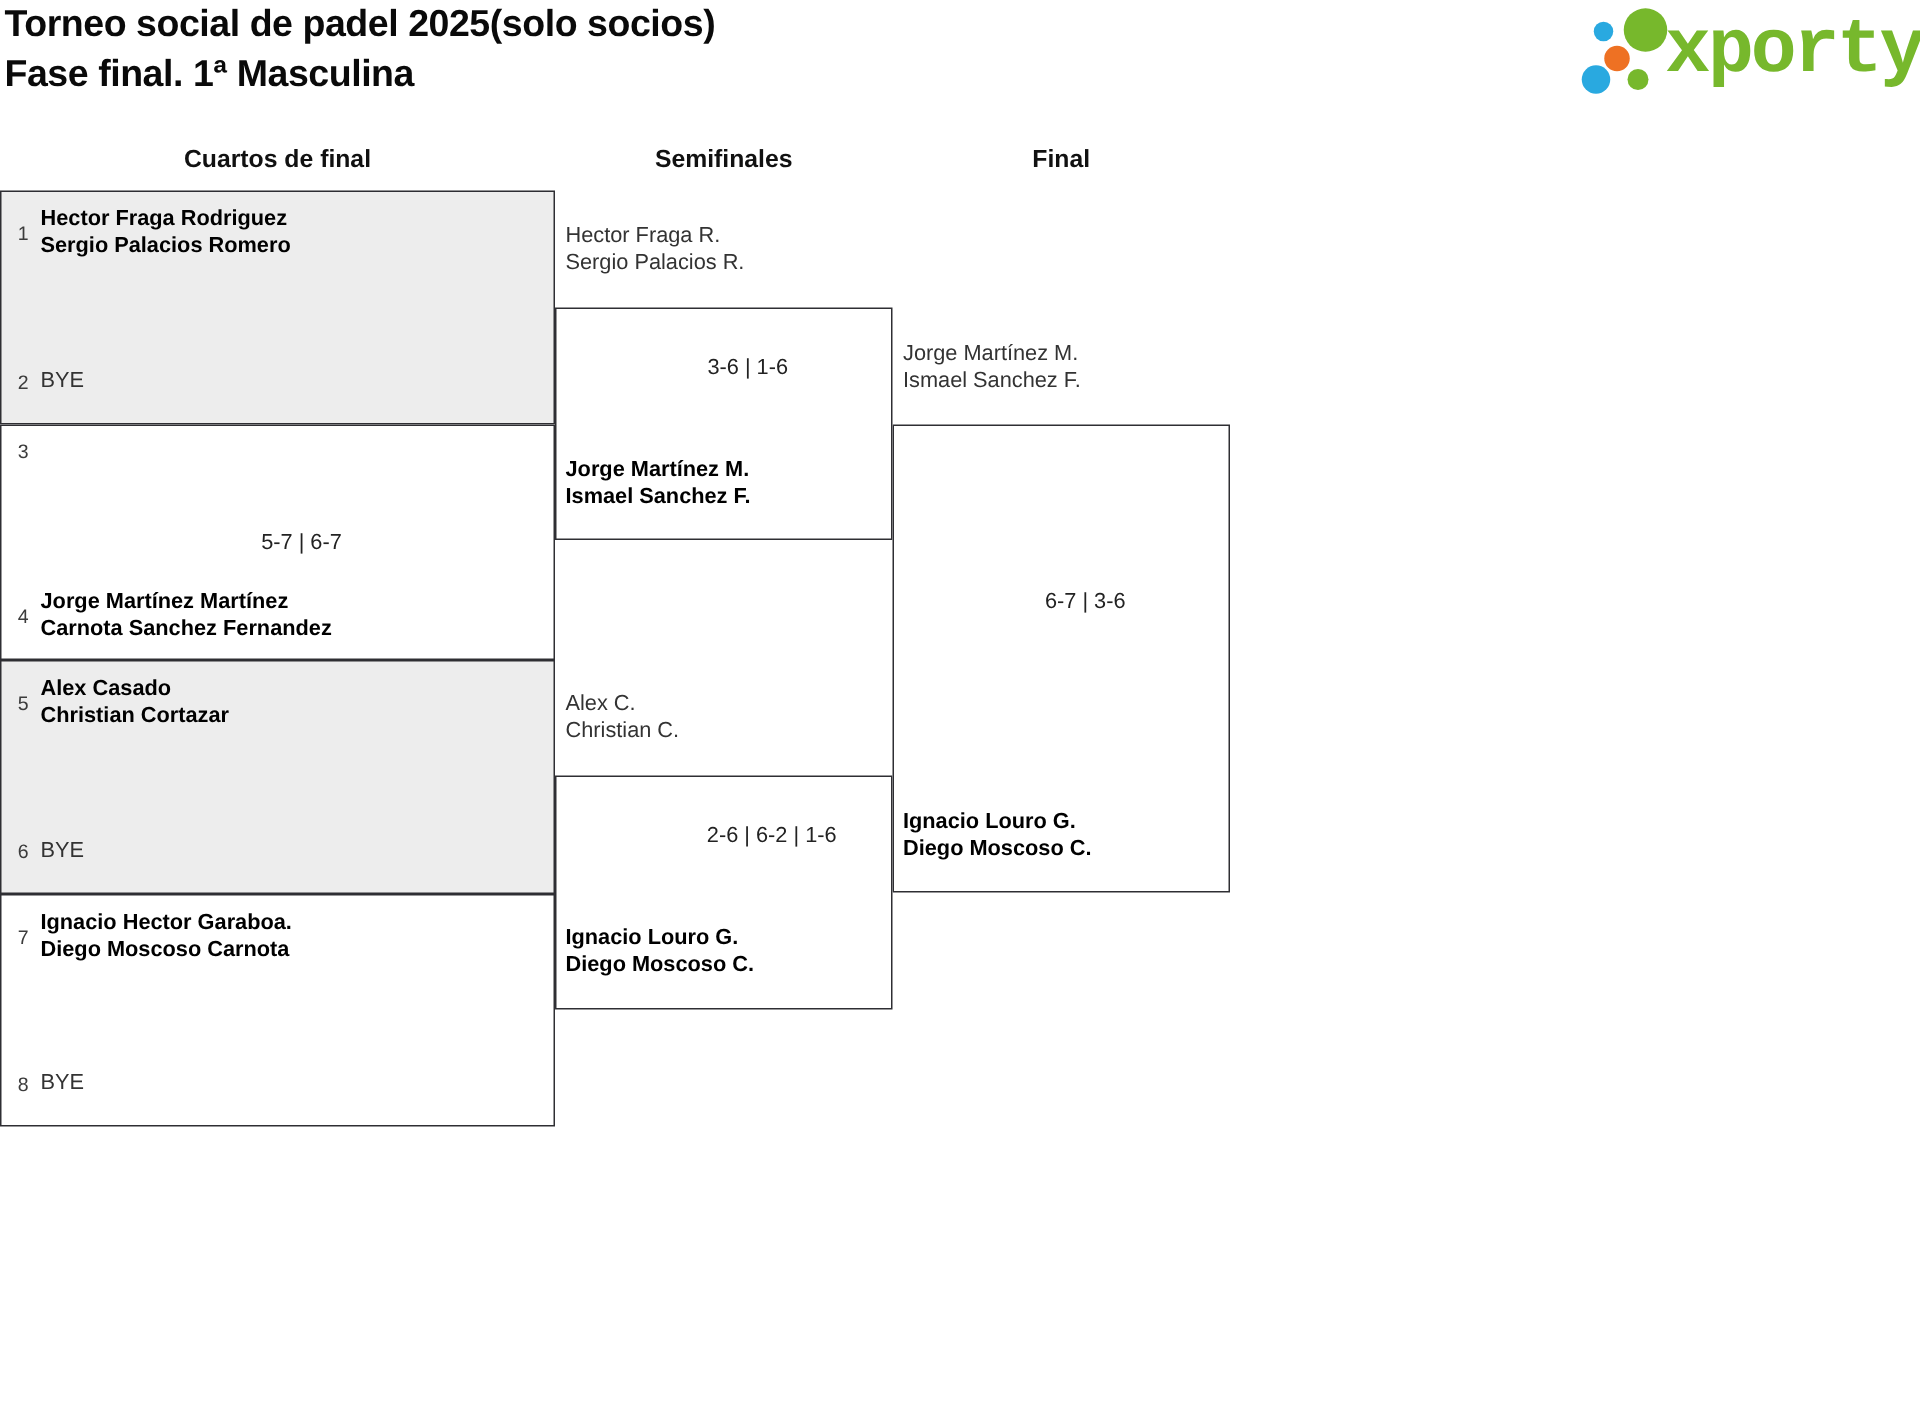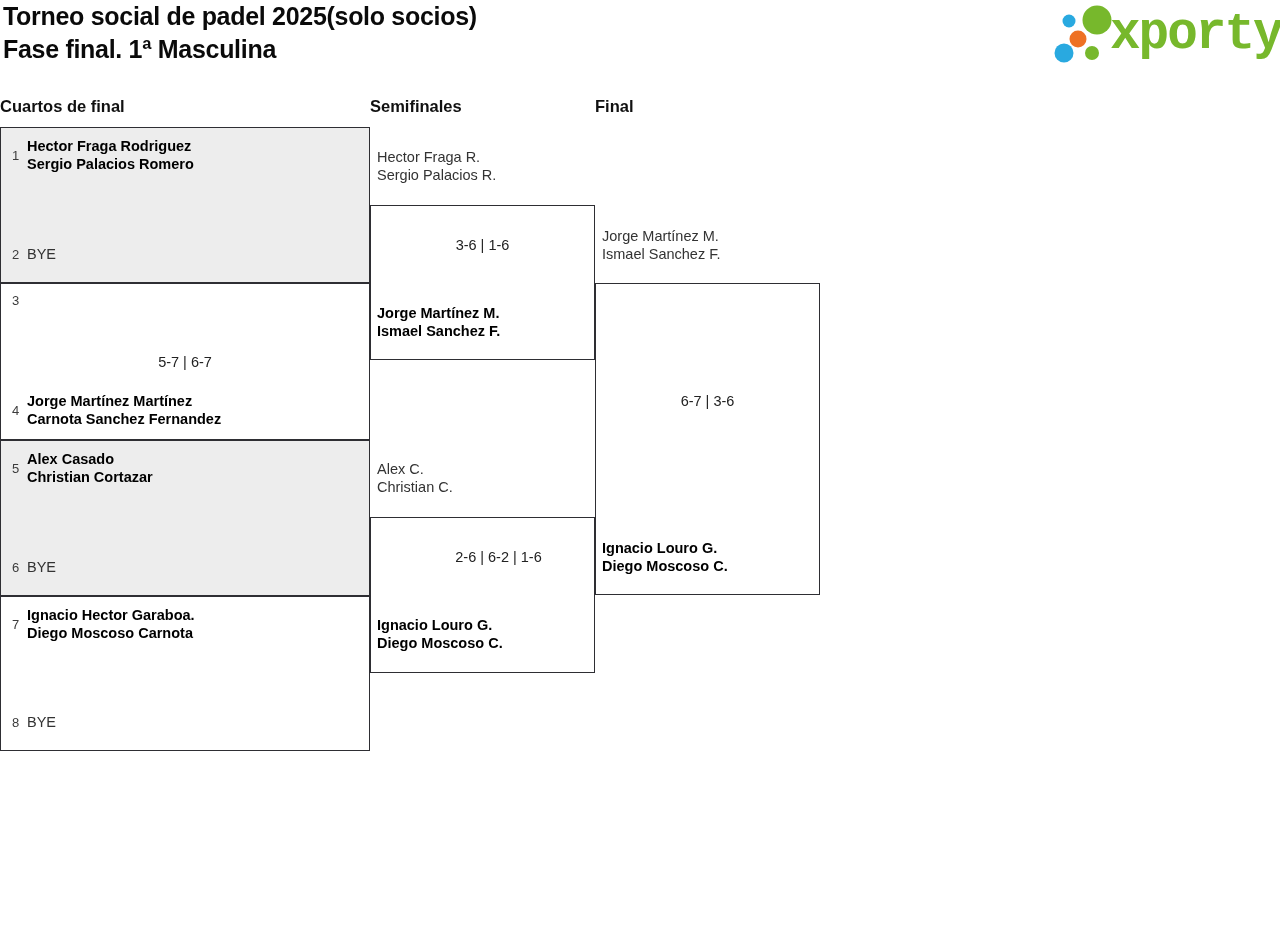--- a/index.html
+++ b/index.html
@@ -11,39 +11,39 @@
 
   
   .title{position:absolute;left:3px;top:0;font-size:25px;line-height:33px;
          font-weight:bold;color:#0a0a0a;letter-spacing:-0.3px;}
   .logo{position:absolute;left:1048px;top:0;width:228px;height:74px;display:block;text-decoration:none;cursor:pointer;}
   .logo-mark{position:absolute;left:0;top:0;}
   .logo-text{position:absolute;left:62px;top:3px;font-size:51px;font-weight:bold;
              color:#77b82c;letter-spacing:-2px;line-height:64px;font-family:Liberation Mono, monospace;}
 
   
-  .round-header{position:absolute;top:97px;height:18px;
+  .round-header{position:absolute;top:97px;height:18px;text-align:center;
                 font-size:16.5px;line-height:18px;font-weight:bold;color:#111;}
 
   
   .box{position:absolute;border:1px solid #2e2e33;box-sizing:border-box;background:#ffffff;}
   .box.shade{background:#ededed;}
 
   
   .team-row{position:absolute;left:7px;right:6px;display:flex;align-items:center;}
   .row-t{top:9px;}
   .row-b2{bottom:11px;}
   .row-bye{bottom:19px;}
   .seed{width:15px;flex:none;text-align:center;font-size:13px;color:#3c3c3c;margin-right:4px;}
   .team{font-size:14.5px;line-height:18px;color:#333;}
   .team.winner{font-weight:bold;color:#000;}
 
   
   .score{position:absolute;left:0;width:100%;text-align:center;
-         font-size:14.5px;line-height:18px;color:#222;}
+         font-size:14.5px;line-height:18px;color:#222;padding-left:16px;}
 
   
   .flabel{position:absolute;font-size:14.5px;line-height:18px;color:#333;}
   .flabel.winner{font-weight:bold;color:#000;}
 </style>
 </head>
 <body>
 
 <div class="stage">
 

